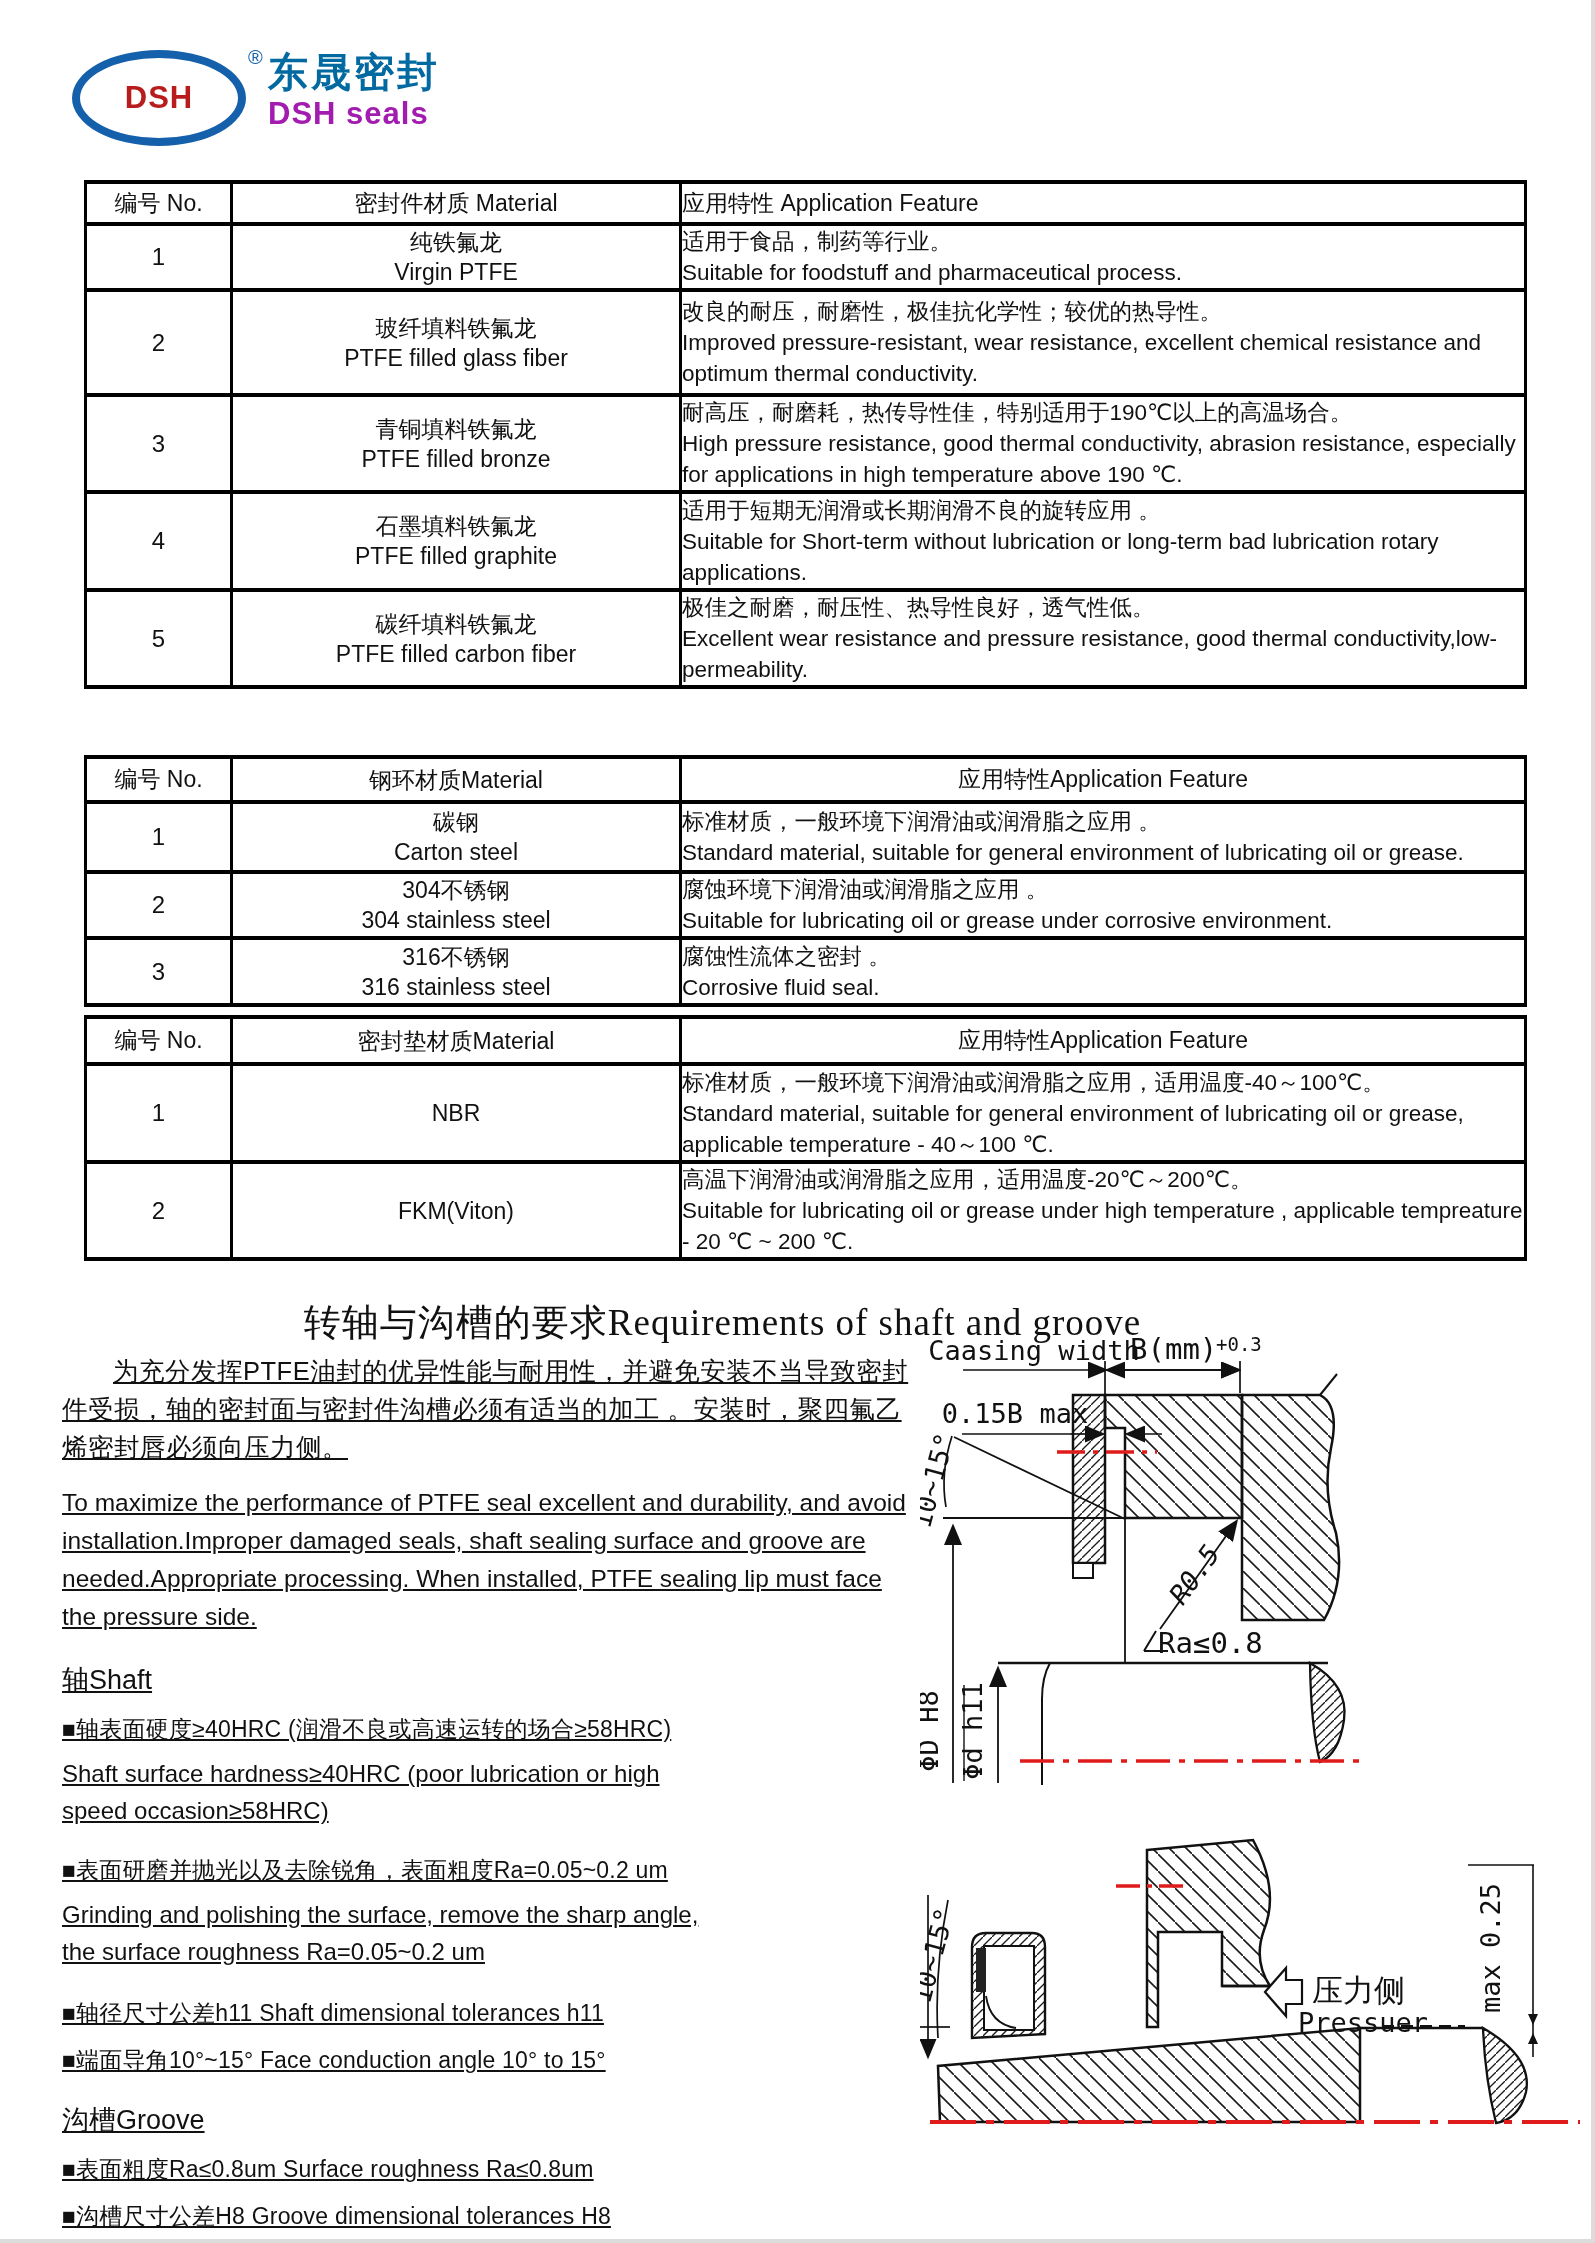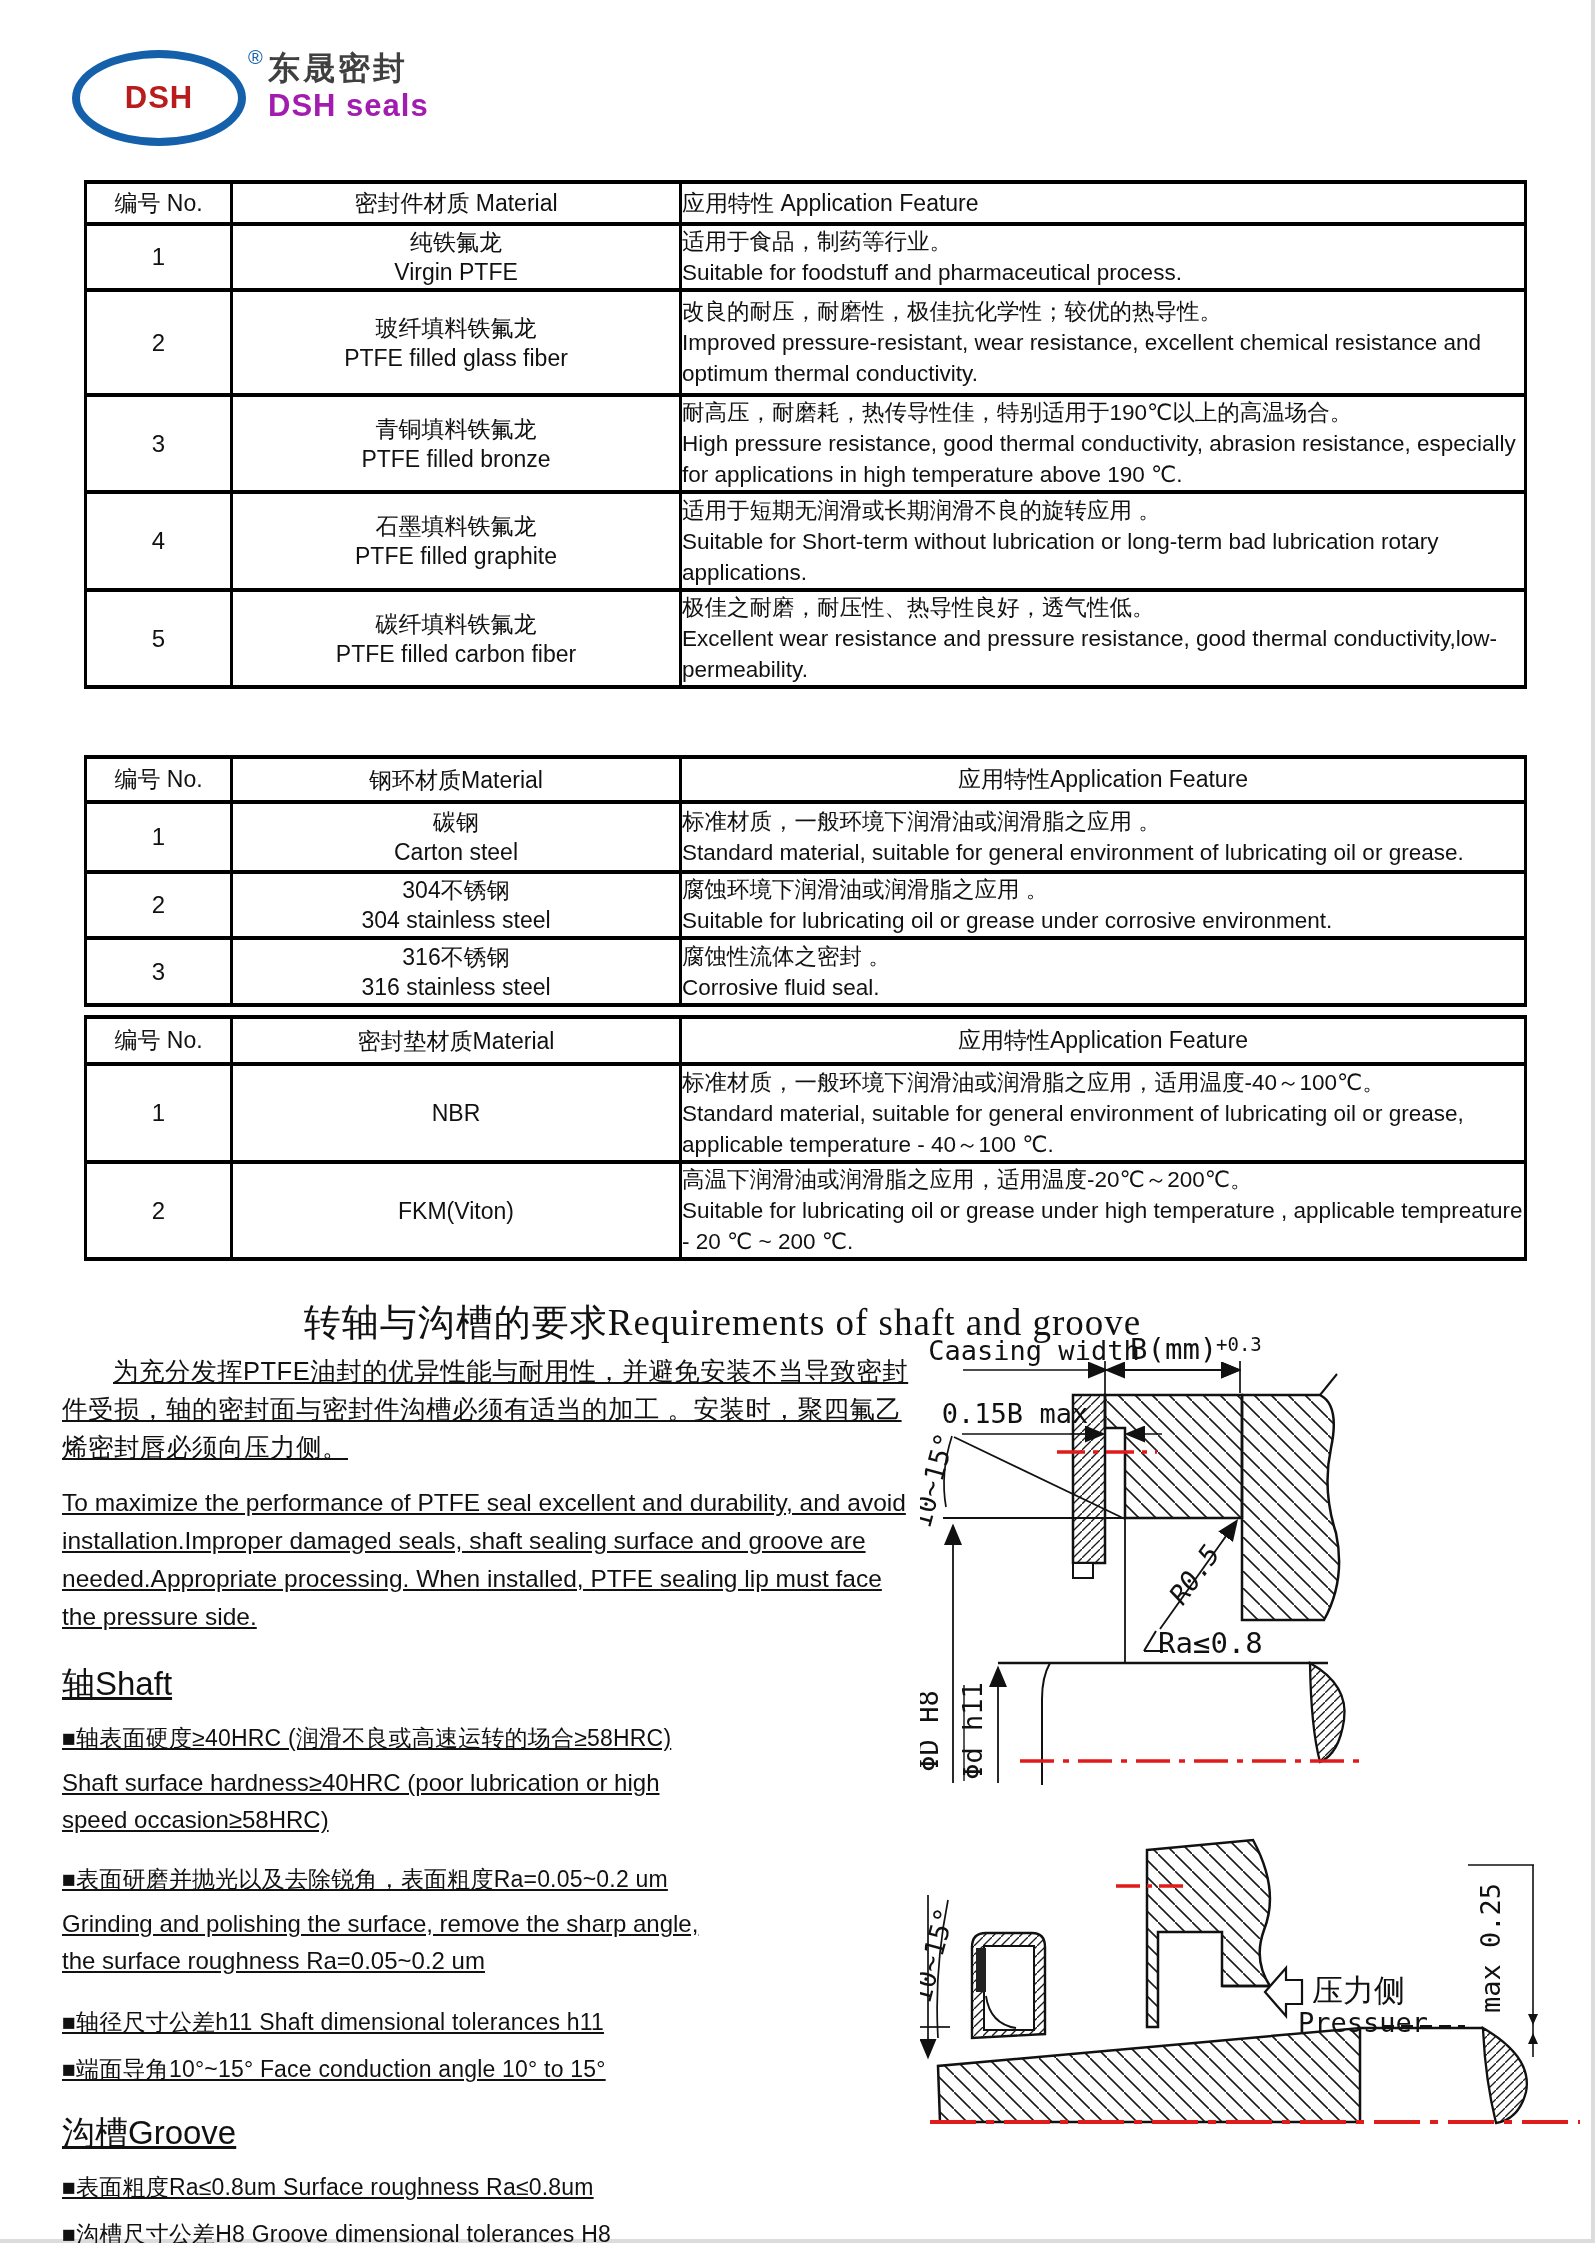--- a/index.html
+++ b/index.html
@@ -10,21 +10,21 @@
   }
   
   .logo{position:absolute; left:72px; top:50px; display:flex; align-items:flex-start;}
   .logo-oval{
     position:relative; width:158px; height:80px; border:8px solid #1460ab; border-radius:50%;
     display:flex; align-items:center; justify-content:center;
   }
   .logo-oval .abbr{font-size:31px; font-weight:bold; color:#b91c1c; letter-spacing:1px;}
   .logo-reg{position:absolute; left:168px; top:-12px; font-size:20px; color:#1460ab;}
   .logo-text{margin-left:22px; margin-top:2px; line-height:1;}
-  .logo-cn{font-size:32px; font-weight:bold; color:#404040; letter-spacing:3px;}
+  .logo-cn{font-size:40px; font-weight:bold; color:#0369a1; letter-spacing:3px;}
   .logo-en{font-size:31px; font-weight:bold; color:#a21caf; margin-top:6px; letter-spacing:1px;}
   .doc-title{position:absolute; left:0; top:44px; width:1595px; text-align:center;
     font-family:"Liberation Serif","DejaVu Serif",serif;}
   .doc-title .t-cn{font-size:40px; letter-spacing:2px;}
   .doc-title .t-en{font-size:41px; margin-top:8px;}
   
   table.mat{position:absolute; left:84px; width:1432px; border-collapse:collapse; table-layout:fixed;}
   table.mat td{border:3px solid #000; border-top-width:4px; border-bottom-width:4px;
     vertical-align:middle; padding:0;}
   td.c-no{width:143px; text-align:center; font-size:24px;}
@@ -35,21 +35,21 @@
   .t2{top:755px;}
   .t3{top:1015px;}
   .sec-title{position:absolute; text-align:center; font-family:"Liberation Serif","DejaVu Serif",serif;
     font-size:37px; letter-spacing:1px;}
   .sec2{left:0; top:698px; width:1560px;}
   .sec3{left:0; top:1298px; width:1445px;}
   
   .req{position:absolute; left:62px; top:1352px; width:858px;text-decoration:underline;}
   .req .p-cn{font-size:25.5px; line-height:38px; text-indent:2em; letter-spacing:0.5px;}
   .req .p-en{font-size:24.5px; line-height:38px; margin-top:18px;}
-  .req h3{font-size:33px; font-weight:normal; margin:26px 0 6px 0;}
+  .req h3{font-size:27px; font-weight:normal; margin:26px 0 6px 0;}
   .req .b{font-size:23px; margin-top:16px; letter-spacing:0.2px;}
   .req .b-en{font-size:24px; line-height:37px; margin-top:10px; white-space:pre-line;}
   
   .draw{position:absolute;}
   .d-top{left:920px; top:1333px;}
   .d-bot{left:920px; top:1820px;}
   svg text{font-family:"DejaVu Sans Mono","Liberation Mono",monospace; fill:#111;}
 </style>
 </head>
 <body>

